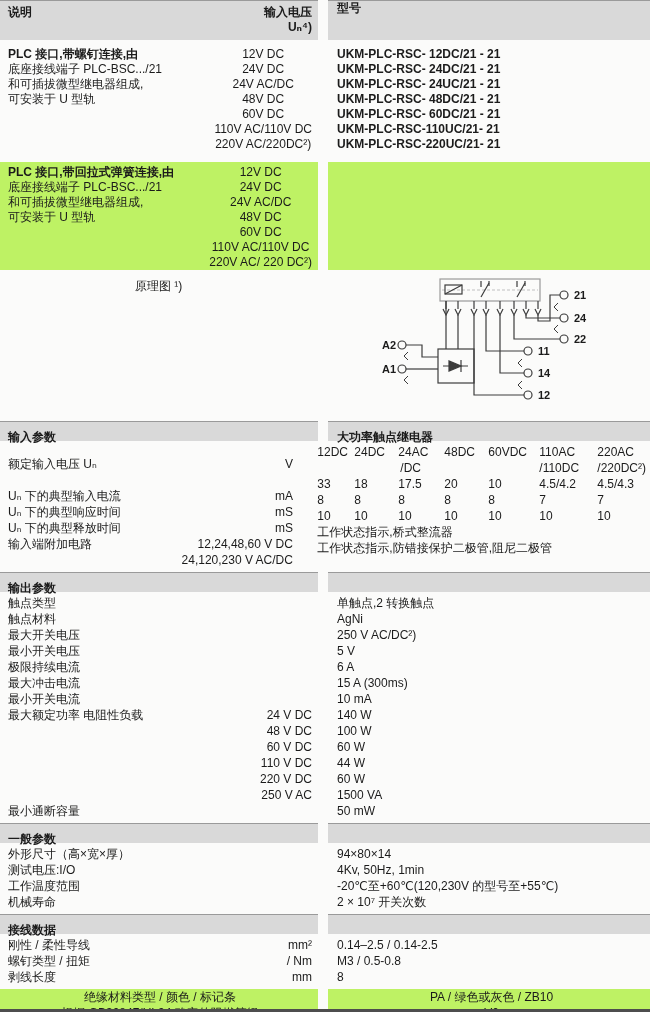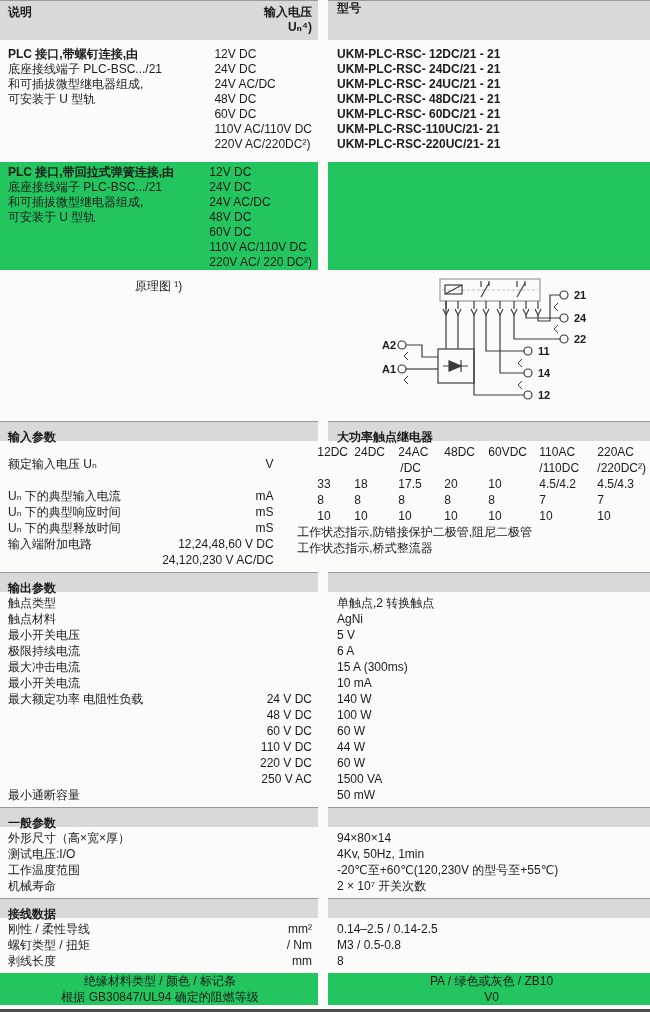--- a/index.html
+++ b/index.html
@@ -8,53 +8,53 @@
     background:#fbfbfa;color:#1b1b1b;
     font-family:"Liberation Sans","DejaVu Sans",sans-serif;
     font-size:12px;line-height:15px;
     border-bottom:3px solid #4d4d4d;box-sizing:border-box;
   }
   .band{display:flex;}
   .cl{width:318px;box-sizing:border-box;padding-left:8px;padding-right:6px;}
   .cg{width:10px;}
   .cr{flex:1;box-sizing:border-box;padding-left:9px;padding-right:4px;}
   .bar{background:#d9d9d9;border-top:1px solid #9a9a9a;}
-  .grayblk{background:#22c55e;}
+  .grayblk{background:#bef264;}
   .bold{font-weight:bold;}
   .mt4{margin-top:4px;}
   .mt2{margin-top:2px;}
   
   .hdr{height:40px;}
   .hdr .cl{display:flex;justify-content:space-between;padding-top:4px;}
   .hdr .cr{padding-top:0;}
   .hdr .vstack{text-align:right;}
   
   .blk{padding-top:3px;padding-bottom:3px;min-height:103px;}
   .blk .cl{display:flex;justify-content:space-between;}
   .desc div{line-height:15px;}
-  .vlist div{text-align:left;line-height:15px;}
+  .vlist div{text-align:center;line-height:15px;}
   .models div{font-weight:bold;line-height:15px;}
   
   .schband{height:148px;}
   .schband .cl{padding-top:6px;text-align:center;}
   .sch-label{font-weight:normal;}
   
   .secbar{height:20px;}
   .secbar .cl,.secbar .cr{padding-top:8px;font-weight:bold;}
   
   .rows{padding-top:3px;}
   .prow{display:flex;line-height:16px;}
   .prow .cl{display:flex;justify-content:space-between;}
   .prow .lbl{flex:1;}
   .prow .sub{text-align:right;white-space:nowrap;}
   .prow .val{white-space:nowrap;}
   
   .ptable{line-height:16px;}
   .pt-grid{display:grid;grid-template-columns:37px 44px 46px 44px 51px 58px 1fr;}
-  .pt-grid div{white-space:nowrap;margin-left:20px;}
+  .pt-grid div{white-space:nowrap;}
   .notes div{line-height:16px;white-space:nowrap;}
   
   .insul{padding-top:2px;padding-bottom:3px;text-align:center;}
   .insul .prow{line-height:16px;}
   svg text{font-family:"Liberation Sans","DejaVu Sans",sans-serif;font-size:11px;font-weight:bold;fill:#1b1b1b;}
 </style>
 </head>
 <body>
 
 <div class="page">
@@ -284,22 +284,22 @@
       <div class="pt-grid">
         <div>10</div>
         <div>10</div>
         <div>10</div>
         <div>10</div>
         <div>10</div>
         <div>10</div>
         <div>10</div>
       </div>
       <div class="notes">
+        <div>工作状态指示,桥式整流器</div>
         <div>工作状态指示,防错接保护二极管,阻尼二极管</div>
-        <div>工作状态指示,桥式整流器</div>
       </div>
     </div>
   </div>
 
   <div class="band secbar mt4">
     <div class="cl bar">输出参数</div>
     <div class="cg"></div>
     <div class="cr bar"></div>
   </div>
 
@@ -315,20 +315,28 @@
     <div class="prow">
         <div class="cl">
           <span class="lbl">触点材料</span>
           <span class="sub"></span>
         </div>
         <div class="cg"></div>
         <div class="cr val">AgNi</div>
       </div>
     <div class="prow">
         <div class="cl">
+          <span class="lbl">最大开关电压</span>
+          <span class="sub"></span>
+        </div>
+        <div class="cg"></div>
+        <div class="cr val">250 V AC/DC²)</div>
+      </div>
+    <div class="prow">
+        <div class="cl">
           <span class="lbl">最小开关电压</span>
           <span class="sub"></span>
         </div>
         <div class="cg"></div>
         <div class="cr val">5 V</div>
       </div>
     <div class="prow">
         <div class="cl">
           <span class="lbl">极限持续电流</span>
           <span class="sub"></span>

